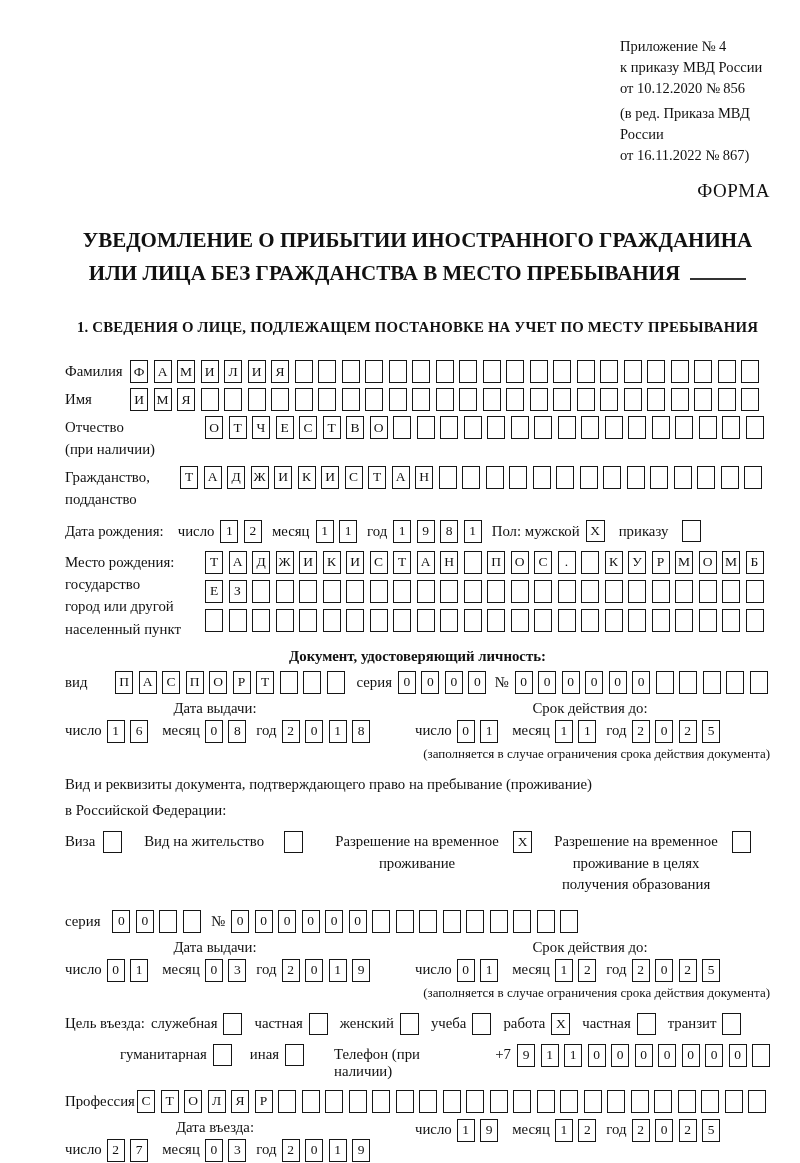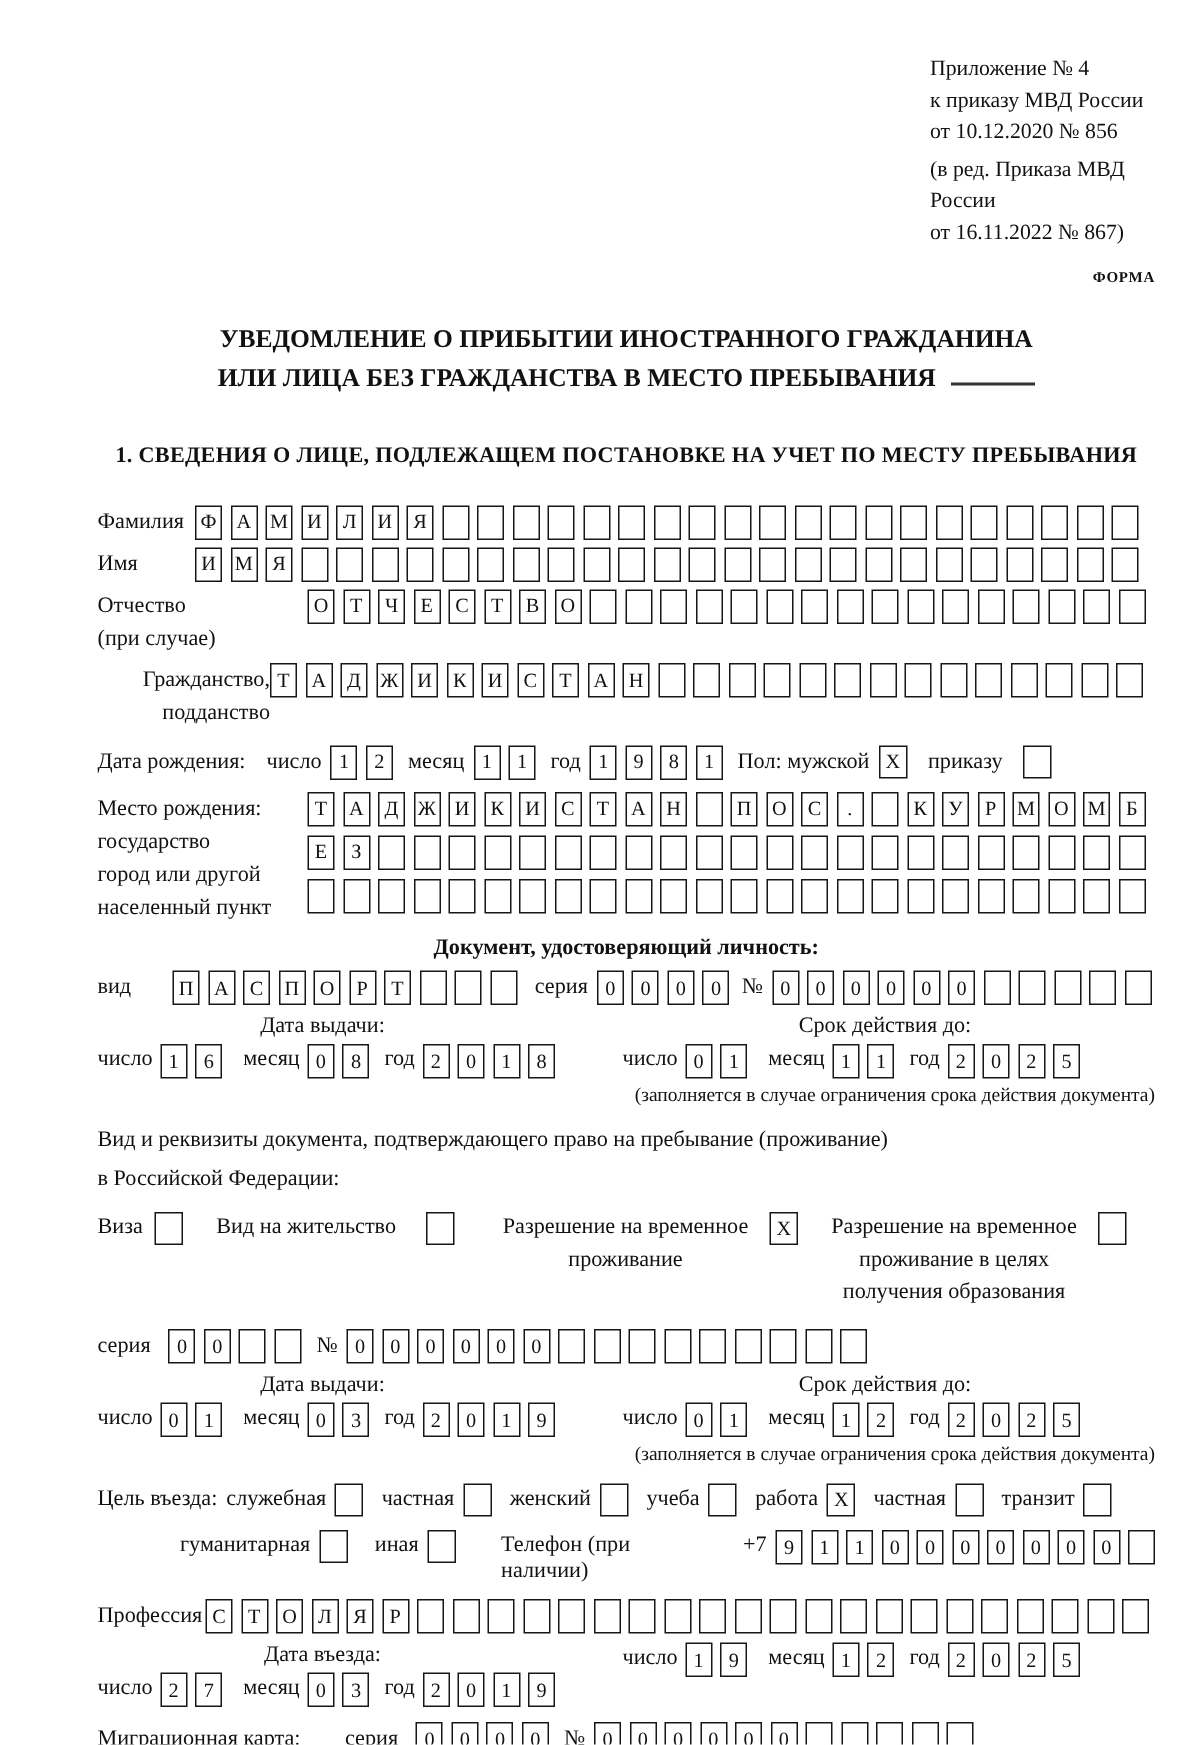--- a/index.html
+++ b/index.html
@@ -5,24 +5,24 @@
   html,body{margin:0;padding:0;}
   body{
     width:800px;height:1163px;overflow:hidden;background:#ffffff;color:#111;
     font-family:"Liberation Serif","DejaVu Serif",serif;font-size:14.8px;
   }
   .page{padding:36px 30px 0 65px;position:relative;}
 
   
   .appendix{margin-left:555px;line-height:1.45;font-size:14.5px;}
   .appendix .gap{height:4px;}
-  .forma{text-align:right;font-weight:bold;margin-top:14px;font-size:10px;letter-spacing:.5px;}
+  .forma{text-align:right;font-weight:normal;margin-top:14px;font-size:19px;letter-spacing:.5px;}
 
   
-  .title{margin-top:22px;text-align:center;font-weight:bold;font-size:17px;line-height:1.55;}
+  .title{margin-top:22px;text-align:center;font-weight:bold;font-size:21px;line-height:1.55;}
   .blank-underline{display:inline-block;width:56px;border-bottom:2.2px solid #333;margin-left:10px;vertical-align:baseline;}
 
   .sec-heading{margin-top:30px;text-align:center;font-weight:bold;font-size:14.8px;letter-spacing:.2px;}
 
   .fields{margin-top:24px;}
 
   
   .cells{display:inline-flex;gap:5.5px;flex:0 0 auto;}
   .cell{
     width:18px;height:23px;border:1.7px solid #161616;box-sizing:border-box;
@@ -30,21 +30,21 @@
     font-size:13.5px;background:#fff;flex:0 0 auto;
   }
   .box{
     width:19px;height:22px;border:1.7px solid #161616;box-sizing:border-box;
     display:inline-flex;align-items:center;justify-content:center;font-size:13.5px;flex:0 0 auto;
   }
 
   .frow{display:flex;align-items:flex-start;margin-bottom:5px;}
   .flabel{flex:0 0 auto;line-height:1.5;}
   .flabel .l2{font-size:14.8px;}
-  .w65{width:65px;} .w115{width:115px;text-align:right;} .w140{width:140px;} .w72{width:72px;} .w50{width:50px;} .w165{width:165px;}
+  .w65{width:65px;} .w115{width:115px;} .w140{width:140px;} .w72{width:72px;} .w50{width:50px;} .w165{width:165px;}
 
   .stack{display:flex;flex-direction:column;gap:6px;}
 
   .inlab{margin:2px 6px 0 0;line-height:1.3;}
   .inlab.after{margin-left:10px;}
 
   .birthrow{display:flex;align-items:flex-start;margin:10px 0 8px 0;}
   .birthrow .seg{display:flex;align-items:flex-start;}
 
   .doc-heading{text-align:center;font-weight:bold;margin:8px 0 6px 0;}
@@ -159,21 +159,21 @@
           <span class="cell"></span>
           <span class="cell"></span>
           <span class="cell"></span>
           <span class="cell"></span>
         </div>
     </div>
 
     <div class="frow">
       <div class="flabel w140">
         <div>Отчество</div>
-        <div class="l2">(при случае)</div>
+        <div class="l2">(при наличии)</div>
       </div>
       <div class="cells">
           <span class="cell">О</span>
           <span class="cell">Т</span>
           <span class="cell">Ч</span>
           <span class="cell">Е</span>
           <span class="cell">С</span>
           <span class="cell">Т</span>
           <span class="cell">В</span>
           <span class="cell">О</span>

